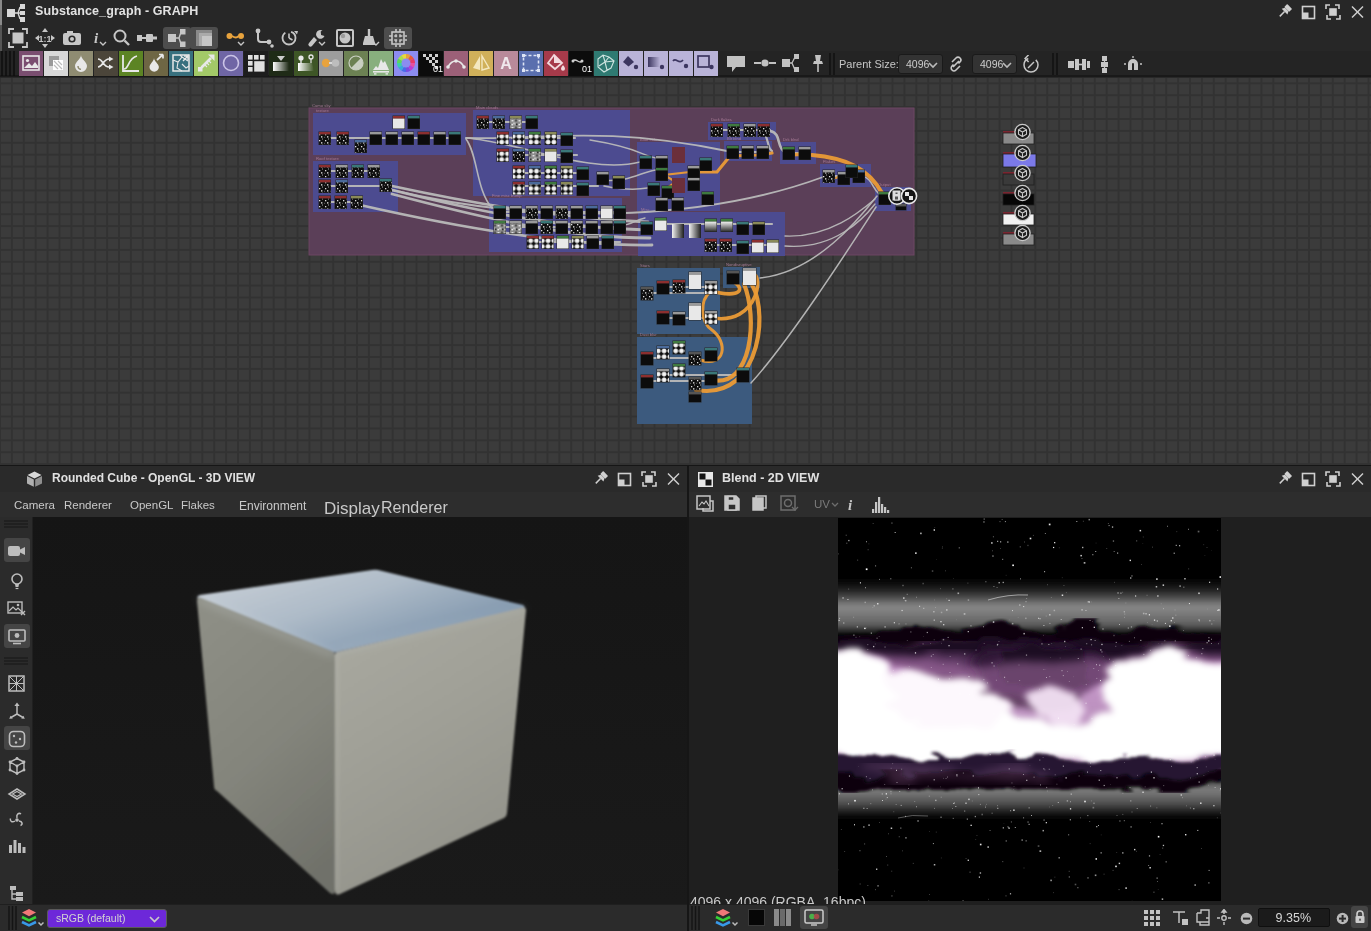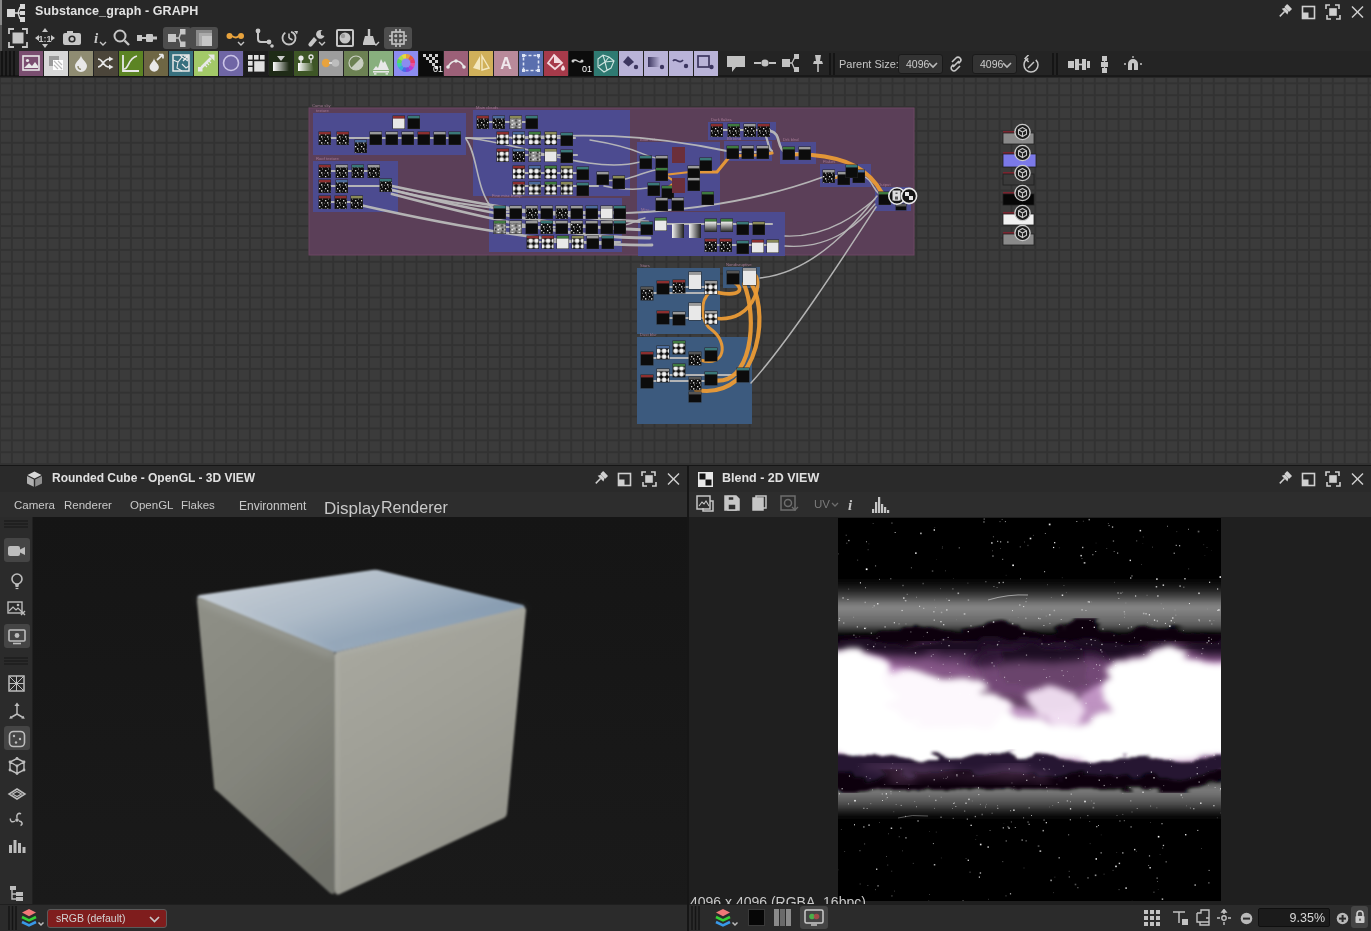--- a/index.html
+++ b/index.html
@@ -1416,21 +1416,21 @@
         <line x1="4.5" y1="0" x2="4.5" y2="24"></line>
         <line x1="8" y1="0" x2="8" y2="24"></line>
       </g>
     </svg>
     <svg class="abs" style="left:20px;top:909px" width="24" height="19" viewBox="0 0 24 19">
       <path d="M9,0 l7,3.6 l-7,3.6 l-7,-3.6 z" fill="#f07878"></path>
       <path d="M2,8 l7,3.4 l7,-3.4" stroke="#35d035" stroke-width="2.6" fill="none"></path>
       <path d="M2,13 l7,3.4 l7,-3.4" stroke="#3899e8" stroke-width="2.6" fill="none"></path>
       <path d="M18.5,13.5 l2.5,2.5 l2.5,-2.5" stroke="#bbbbbb" stroke-width="1.5" fill="none"></path>
     </svg>
-    <div class="abs" style="left:47px;top:909px;width:120px;height:19px;background:#7f1d1d;border:1px solid #5a5a5a;border-radius:3px;color:#d2d2d2;font-size:10.5px;line-height:17px;padding-left:8px">sRGB (default)<svg class="abs" style="right:6px;top:6px" width="11" height="8" viewBox="0 0 11 8">
+    <div class="abs" style="left:47px;top:909px;width:120px;height:19px;background:#6d28d9;border:1px solid #5a5a5a;border-radius:3px;color:#d2d2d2;font-size:10.5px;line-height:17px;padding-left:8px">sRGB (default)<svg class="abs" style="right:6px;top:6px" width="11" height="8" viewBox="0 0 11 8">
         <path d="M1,1 l4.5,4.5 L10,1" stroke="#c9c9c9" stroke-width="1.7" fill="none"></path>
       </svg></div>
     <div class="abs" style="left:687px;top:466px;width:2px;height:465px;background:#161616"></div>
     <div class="abs" style="left:689px;top:466px;width:682px;height:465px;background:#1f1f1f"></div>
     <div class="abs" style="left:689px;top:466px;width:682px;height:26px;background:#2a2a2a"></div>
     <svg class="abs" style="left:698px;top:472px" width="15" height="15" viewBox="0 0 15 15">
       <rect width="15" height="15" fill="#e8e8e8"></rect>
       <rect x="1.5" y="1.5" width="6" height="6" fill="#141414"></rect>
       <rect x="7.5" y="7.5" width="6" height="6" fill="#141414"></rect>
     </svg>
@@ -2371,21 +2371,21 @@
 <g transform="translate(72,0)" stroke="#c2c2c2" fill="none" stroke-width="1.4">
           <circle cx="8" cy="9" r="2.2"></circle>
           <path d="M8,2 v3 M8,13 v3 M1,9 h3 M12,9 h3 M8,0.5 l-2,2.5 h4 z"></path>
         </g>
 </g>
     </svg>
     <svg class="abs" style="left:1240px;top:912px" width="13" height="13" viewBox="0 0 13 13">
       <circle cx="6.5" cy="6.5" r="5.8" fill="#b9b9b9"></circle>
       <rect x="3" y="5.6" width="7" height="2" fill="#2b2b2b"></rect>
     </svg>
-    <div class="abs" style="left:1258px;top:908px;width:72px;height:19px;background:#1b1b1b;border:1px solid #0f0f0f;border-radius:2px;color:#d8d8d8;font-size:12.5px;line-height:18px;text-align:right;padding-right:4px">9.35%</div>
+    <div class="abs" style="left:1258px;top:908px;width:72px;height:19px;background:#1b1b1b;border:1px solid #0f0f0f;border-radius:2px;color:#d8d8d8;font-size:12.5px;line-height:18px;text-align:right;padding-right:18px">9.35%</div>
     <svg class="abs" style="left:1336px;top:912px" width="13" height="13" viewBox="0 0 13 13">
       <circle cx="6.5" cy="6.5" r="5.8" fill="#b9b9b9"></circle>
       <rect x="3" y="5.6" width="7" height="2" fill="#2b2b2b"></rect>
       <rect x="5.6" y="3" width="2" height="7" fill="#2b2b2b"></rect>
     </svg>
     <div class="abs" style="left:1351px;top:906px;width:17px;height:22px;background:#454545;border-radius:3px"></div>
     <svg class="abs" style="left:1354px;top:909px" width="12" height="16" viewBox="0 0 12 16">
       <path d="M3,7 V5 a3,3 0 0 1 6,0 v2" stroke="#cdcdcd" stroke-width="1.6" fill="none"></path>
       <rect x="1.5" y="7" width="9" height="7" rx="1" fill="#cdcdcd"></rect>
       <path d="M6,9 l1.2,2.5 h-2.4 z" fill="#3a3a3a"></path>

